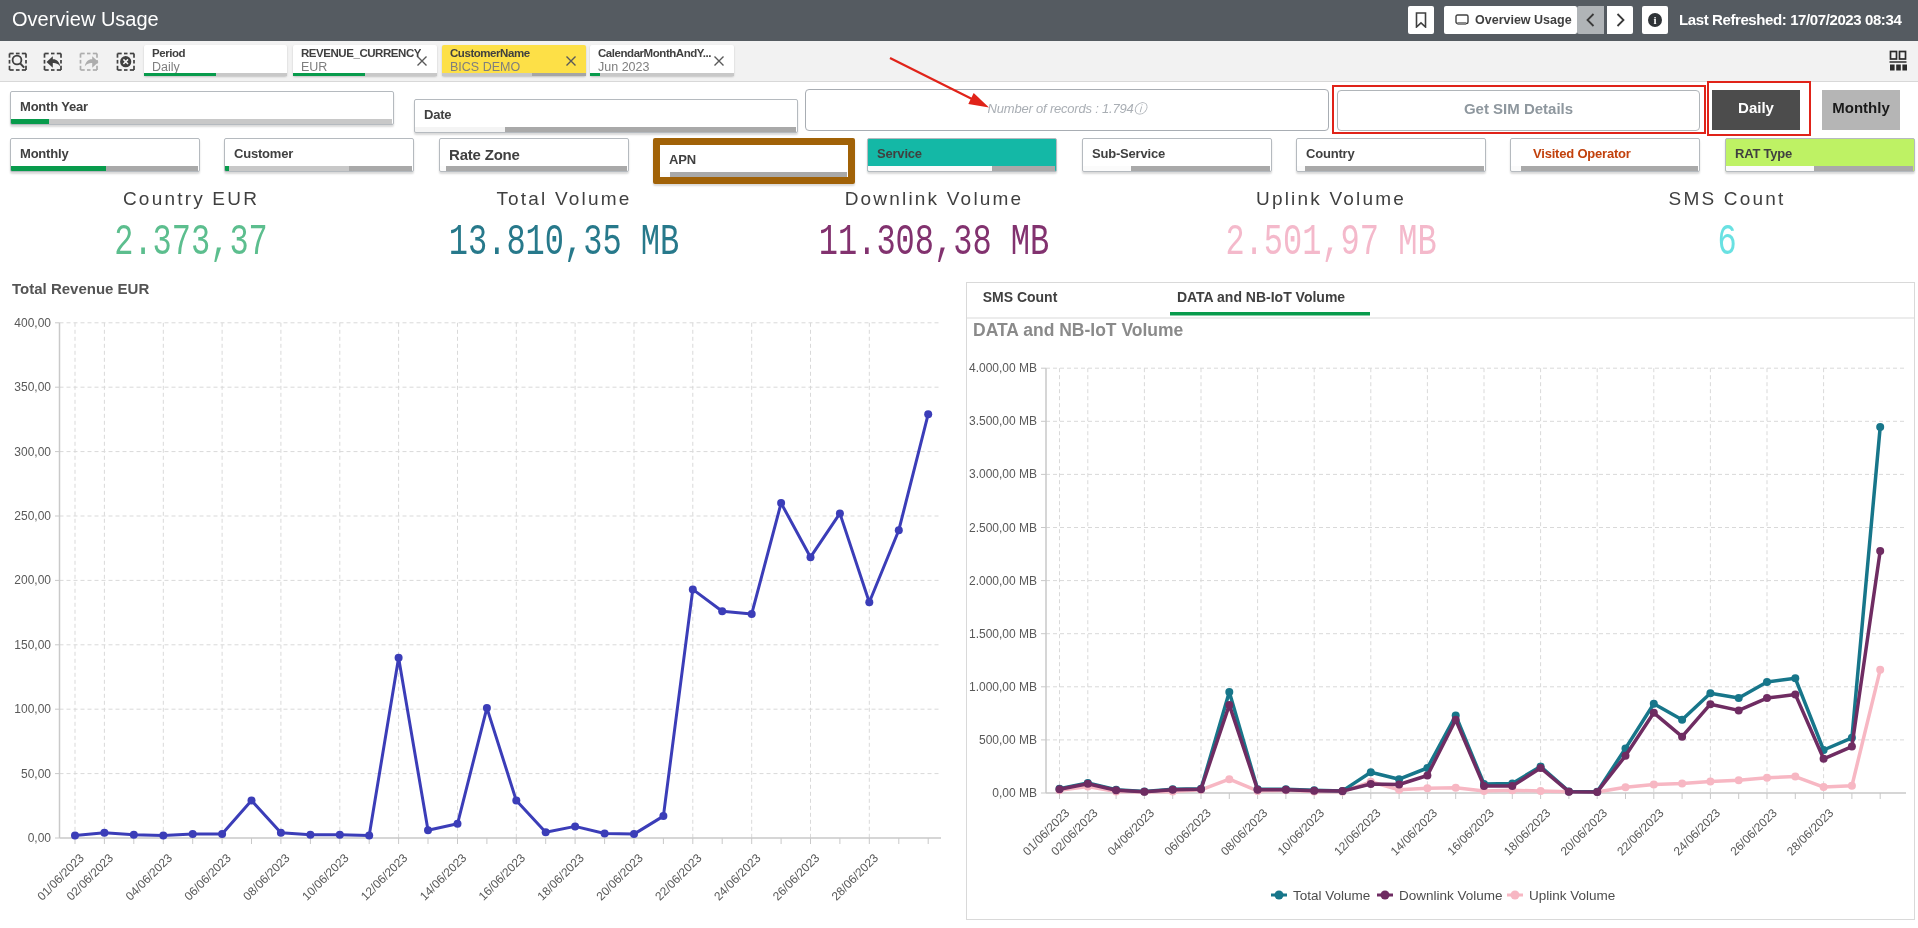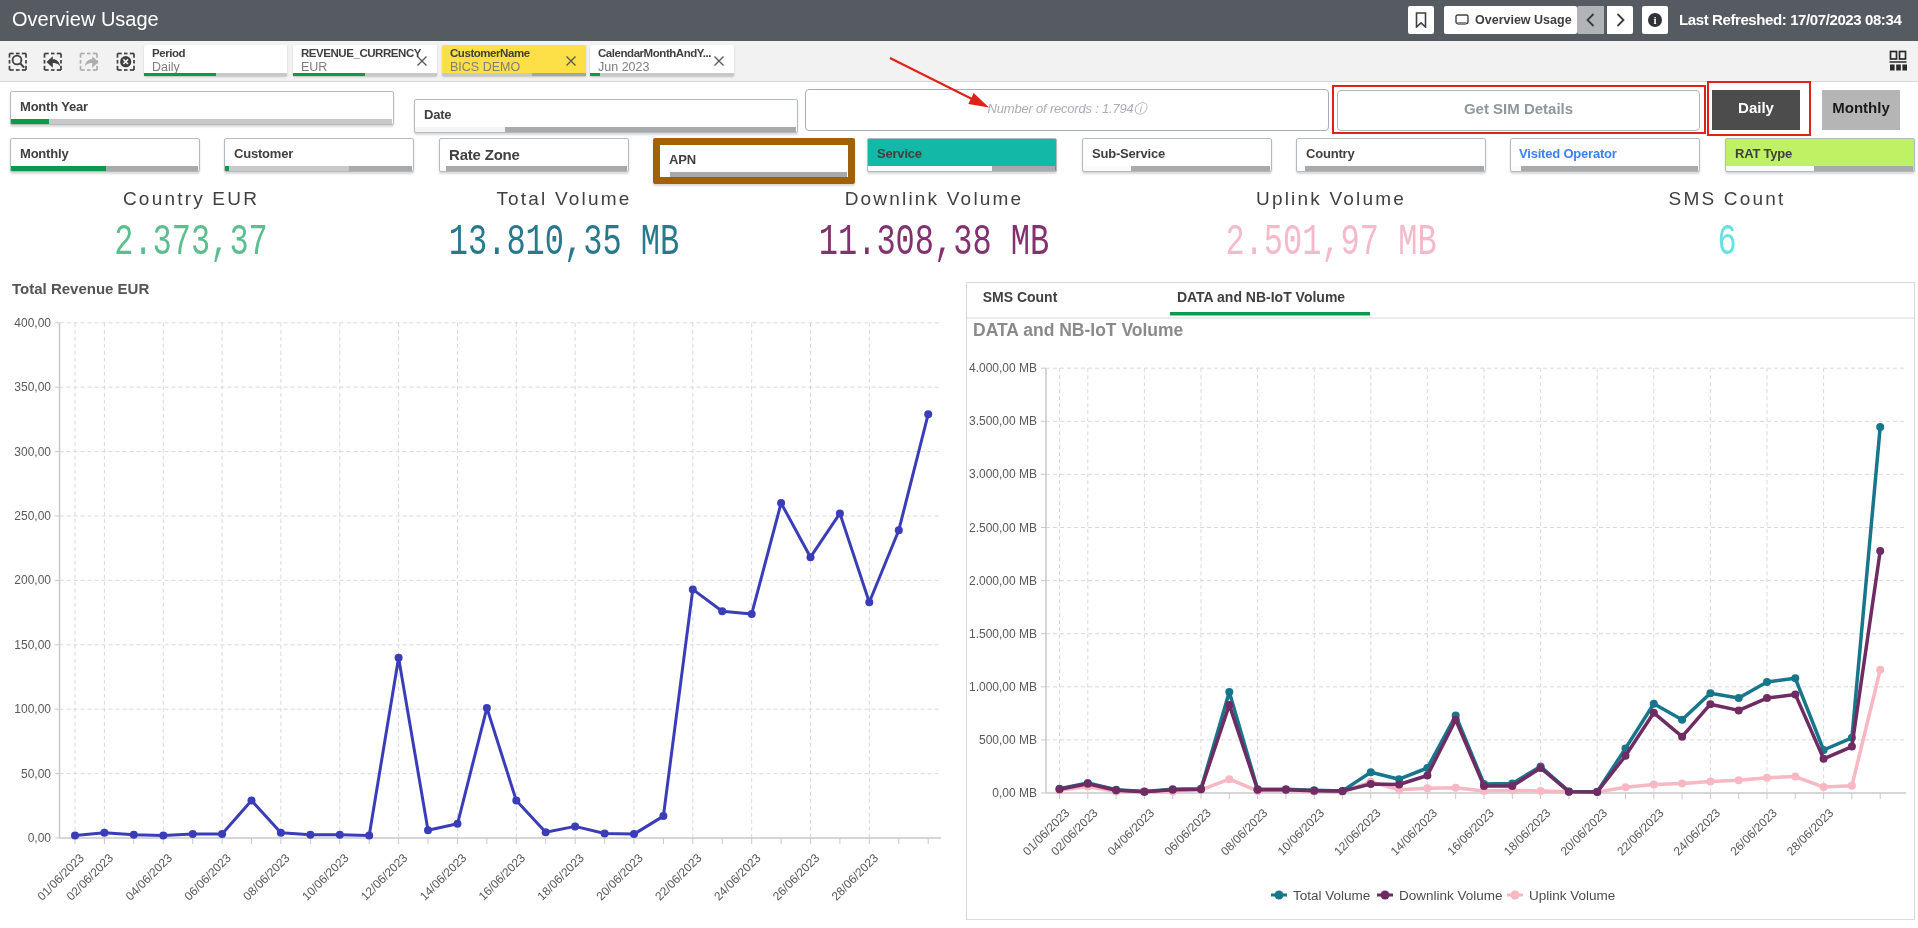--- a/index.html
+++ b/index.html
@@ -186,21 +186,21 @@
     <div style="position:absolute;left:9px;top:7px;font-size:13px;letter-spacing:-0.2px;font-weight:bold;color:#404040">Sub-Service</div>
     <div style="position:absolute;left:0px;bottom:0;width:187px;height:5px;background:#a9a9a9"></div>
     <div style="position:absolute;left:0px;bottom:0;width:48px;height:5px;background:#fbfbfb"></div>
   </div>
 <div style="position:absolute;left:1296px;top:138px;width:188px;height:32px;background:#fff;border:1px solid #b5babf;border-radius:2px;overflow:hidden;box-shadow:0 2px 2px rgba(0,0,0,0.15)">
     <div style="position:absolute;left:9px;top:7px;font-size:13px;letter-spacing:-0.2px;font-weight:bold;color:#404040">Country</div>
     <div style="position:absolute;left:0px;bottom:0;width:187px;height:5px;background:#a9a9a9"></div>
     <div style="position:absolute;left:0px;bottom:0;width:8px;height:5px;background:#fbfbfb"></div>
   </div>
 <div style="position:absolute;left:1510px;top:138px;width:188px;height:32px;background:#fff;border:1px solid #b5babf;border-radius:2px;overflow:hidden;box-shadow:0 2px 2px rgba(0,0,0,0.15)">
-    <div style="position:absolute;left:8px;top:7px;font-size:13px;letter-spacing:-0.2px;font-weight:bold;color:#3b82f6">Visited Operator</div>
+    <div style="position:absolute;left:22px;top:7px;font-size:13px;letter-spacing:-0.2px;font-weight:bold;color:#c2410c">Visited Operator</div>
     <div style="position:absolute;left:0px;bottom:0;width:187px;height:5px;background:#a9a9a9"></div>
     <div style="position:absolute;left:0px;bottom:0;width:10px;height:5px;background:#fbfbfb"></div>
   </div>
 <div style="position:absolute;left:1725px;top:138px;width:188px;height:32px;background:#bef264;border:1px solid #b5babf;border-radius:2px;overflow:hidden;box-shadow:0 2px 2px rgba(0,0,0,0.15)">
     <div style="position:absolute;left:9px;top:7px;font-size:13px;letter-spacing:-0.2px;font-weight:bold;color:#404040">RAT Type</div>
     <div style="position:absolute;left:0px;bottom:0;width:187px;height:5px;background:#a9a9a9"></div>
     <div style="position:absolute;left:0px;bottom:0;width:88px;height:5px;background:#fbfbfb"></div>
   </div>
 
 <div style="position:absolute;left:805px;top:89px;width:524px;height:42px;background:#fff;border:1.5px solid #a8adb3;border-radius:4px;box-sizing:border-box">

